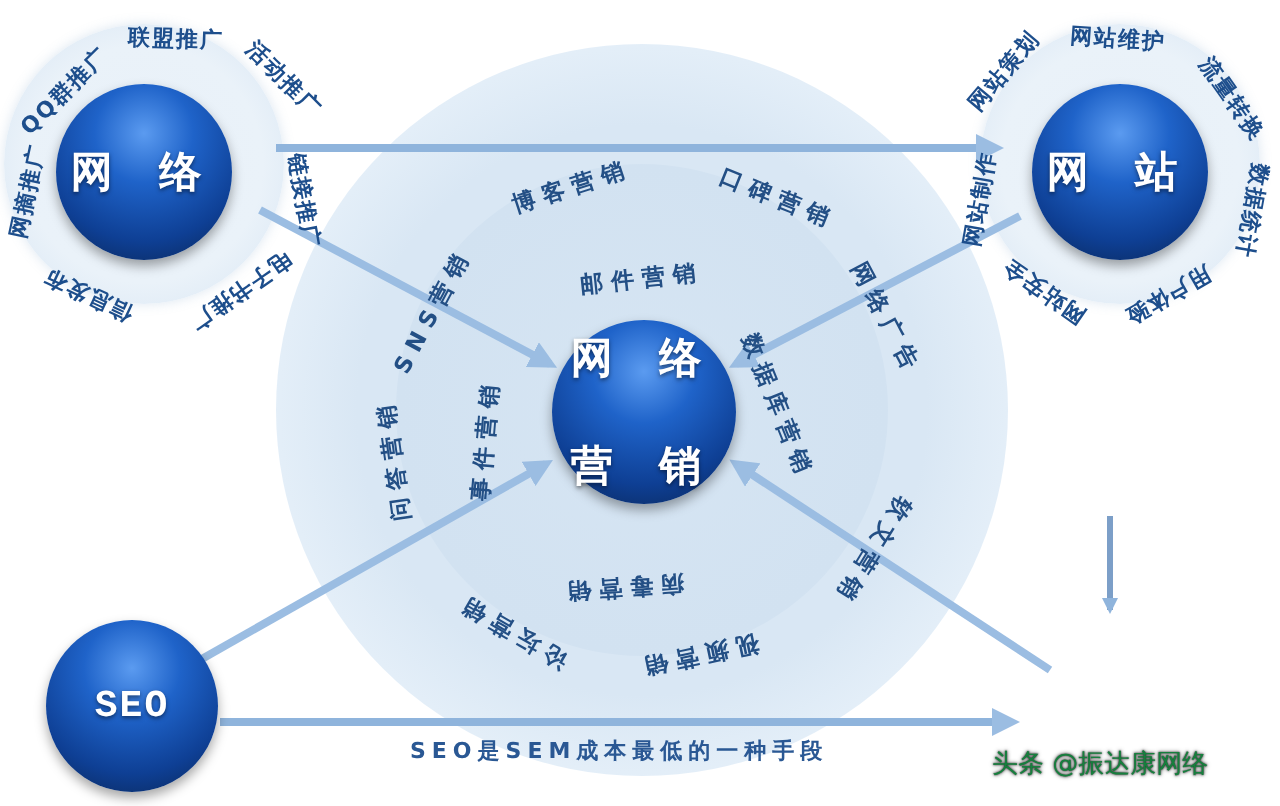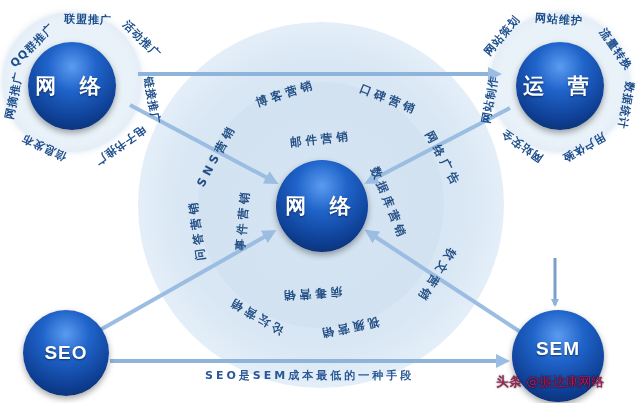--- a/index.html
+++ b/index.html
@@ -13,27 +13,27 @@
   .ring { position:absolute; border-radius:50%;
     background: radial-gradient(circle, #e8f0f8 0%, #eaf2f9 60%, #dde9f5 85%, #eaf2fa 100%);
     box-shadow: 0 0 6px rgba(120,160,200,0.25); }
   .ball { position:absolute; border-radius:50%;
     background: radial-gradient(circle at 50% 28%, #5b9bf0 0%, #1f63c9 32%, #0e3f94 70%, #0a2553 100%);
     box-shadow: 0 3px 6px rgba(0,0,0,0.35);
     display:flex; align-items:center; justify-content:center; flex-direction:column;
     color:#ffffff; font-weight:bold; text-shadow: 0 1px 2px rgba(0,0,0,0.5); gap: 32px; }
   .ball .line { display:block; letter-spacing:8px; line-height:1.05; }
   .ball.cn { font-size:21px; }
-  .ball.en { font-size:19px; letter-spacing:1px; font-family:Liberation Sans, sans-serif;justify-content:center; }
+  .ball.en { font-size:19px; letter-spacing:1px; font-family:Liberation Mono, monospace;justify-content:center; }
   .lbl { position:absolute; color:#1d4e8c; font-size:11px; font-weight:bold; white-space:nowrap;
     transform-origin: center center; letter-spacing:1px; }
   .lbl.mid { color:#234f85; font-size:11.5px; letter-spacing:4px; }
   .caption { position:absolute; left:205px; top:368px; color:#2a5894; font-size:11px; letter-spacing:3px; font-weight:bold; }
   .ppc { position:absolute; left:511px; top:236px; color:#2b4f7c; font-size:11.5px; font-weight:bold; letter-spacing:0.5px; }
-  .watermark { position:absolute; left:496px; top:373px; color:#be185d; font-size:13px;
+  .watermark { position:absolute; left:496px; top:373px; color:#15803d; font-size:13px;
     text-shadow: 0 0 2px rgba(0,0,0,0.7), 0 0 1px rgba(0,0,0,0.9); }
   svg.arrows { position:absolute; left:0; top:0; }
 </style>
 </head>
 <body>
 
 <div class="canvas">
 
   <div class="big-circle"></div>
   <div class="big-circle-inner"></div>
@@ -70,30 +70,28 @@
     </g>
     <g>
       <line x1="555" y1="258" x2="555" y2="305" stroke="#7c9fc8" stroke-width="3" marker-end="url(#ah)"></line>
     </g>
   </svg>
 
   <div class="ball cn" style="left:28px;top:42px;width:88px;height:88px;">
     <span class="line">网 络</span>
   </div>
   <div class="ball cn" style="left:516px;top:42px;width:88px;height:88px;">
-    <span class="line">运 营</span>
+    <span class="line">网 站</span>
   </div>
   <div class="ball cn" style="left:276px;top:160px;width:92px;height:92px;">
     <span class="line">网 络</span>
+    <span class="line">营 销</span>
   </div>
   <div class="ball en" style="left:23px;top:310px;width:86px;height:86px;">
     <span>SEO</span>
-  </div>
-  <div class="ball en" style="left:512px;top:310px;width:92px;height:92px;">
-    <span style="margin-top:-14px;">SEM</span>
   </div>
 
   <span class="lbl" style="left:64px;top:12px;transform:rotate(2deg);">联盟推广</span>
   <span class="lbl" style="left:118px;top:32px;transform:rotate(45deg);">活动推广</span>
   <span class="lbl" style="left:128px;top:93px;transform:rotate(80deg);">链接推广</span>
   <span class="lbl" style="left:90px;top:138px;transform:rotate(-35deg) scaleY(-1) scaleX(-1);">电子书推广</span>
   <span class="lbl" style="left:20px;top:140px;transform:rotate(25deg) scale(-1,-1);">信息发布</span>
   <span class="lbl" style="left:-10px;top:88px;transform:rotate(-78deg);">网摘推广</span>
   <span class="lbl" style="left:4px;top:38px;transform:rotate(-45deg);">QQ群推广</span>
 

